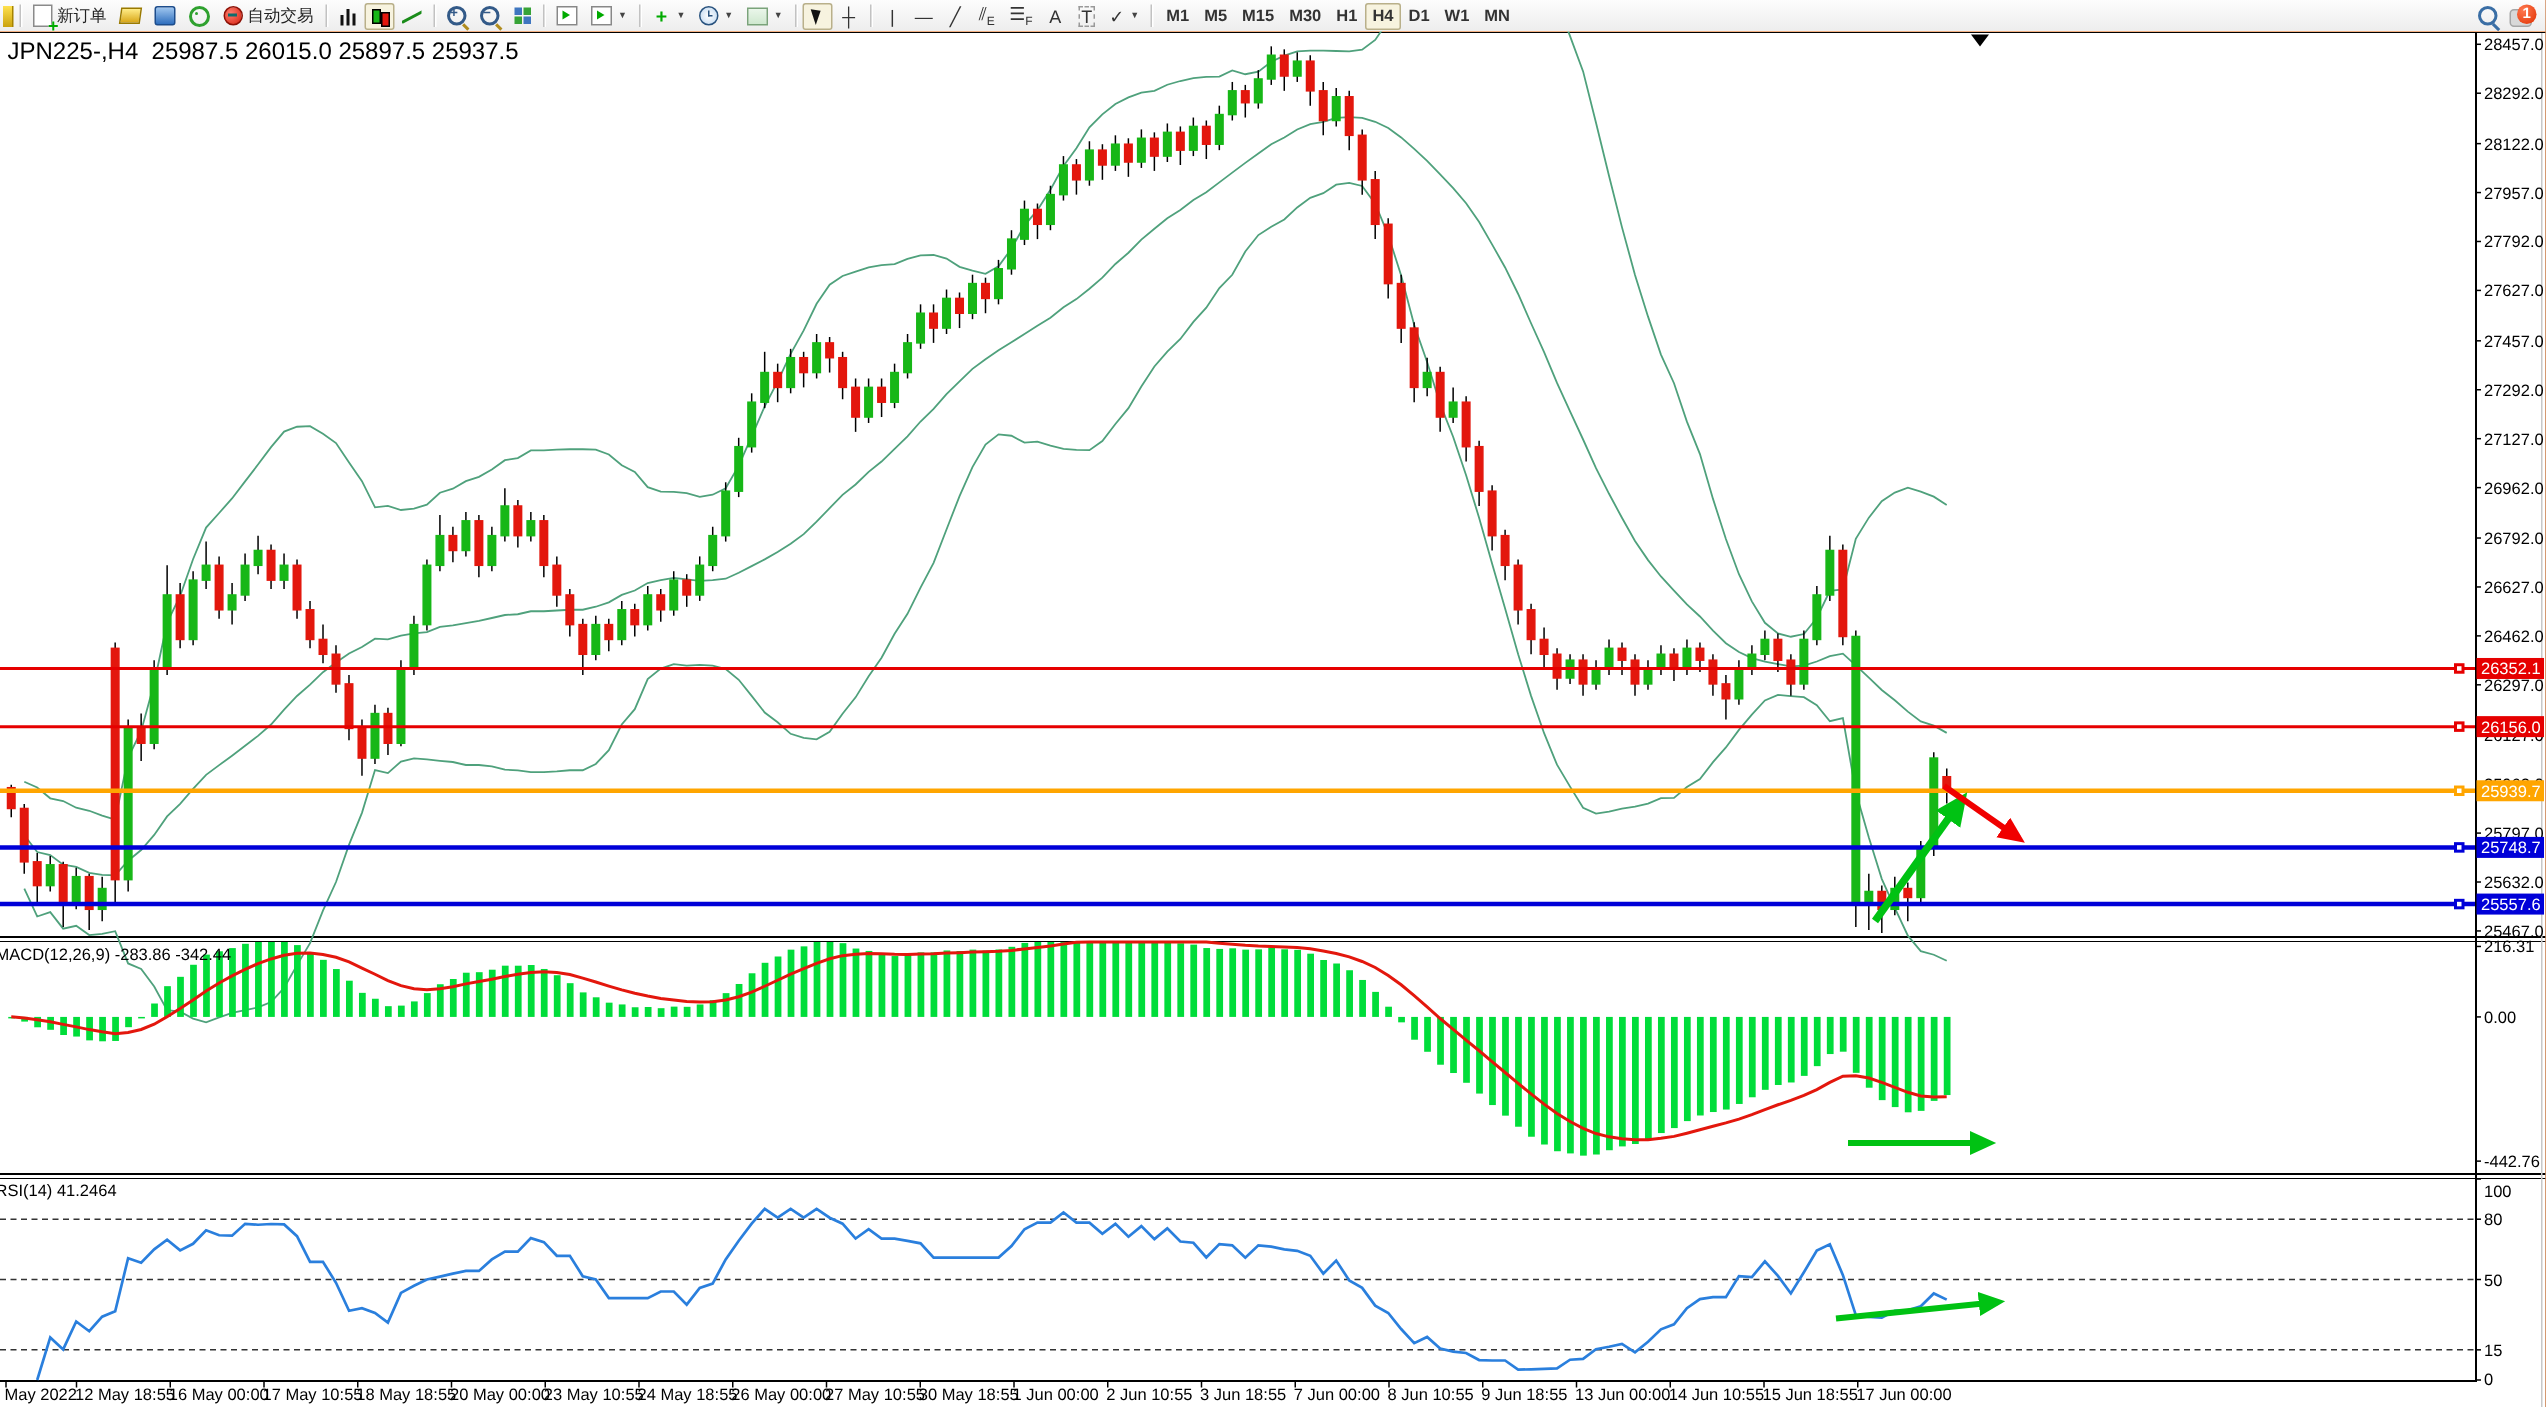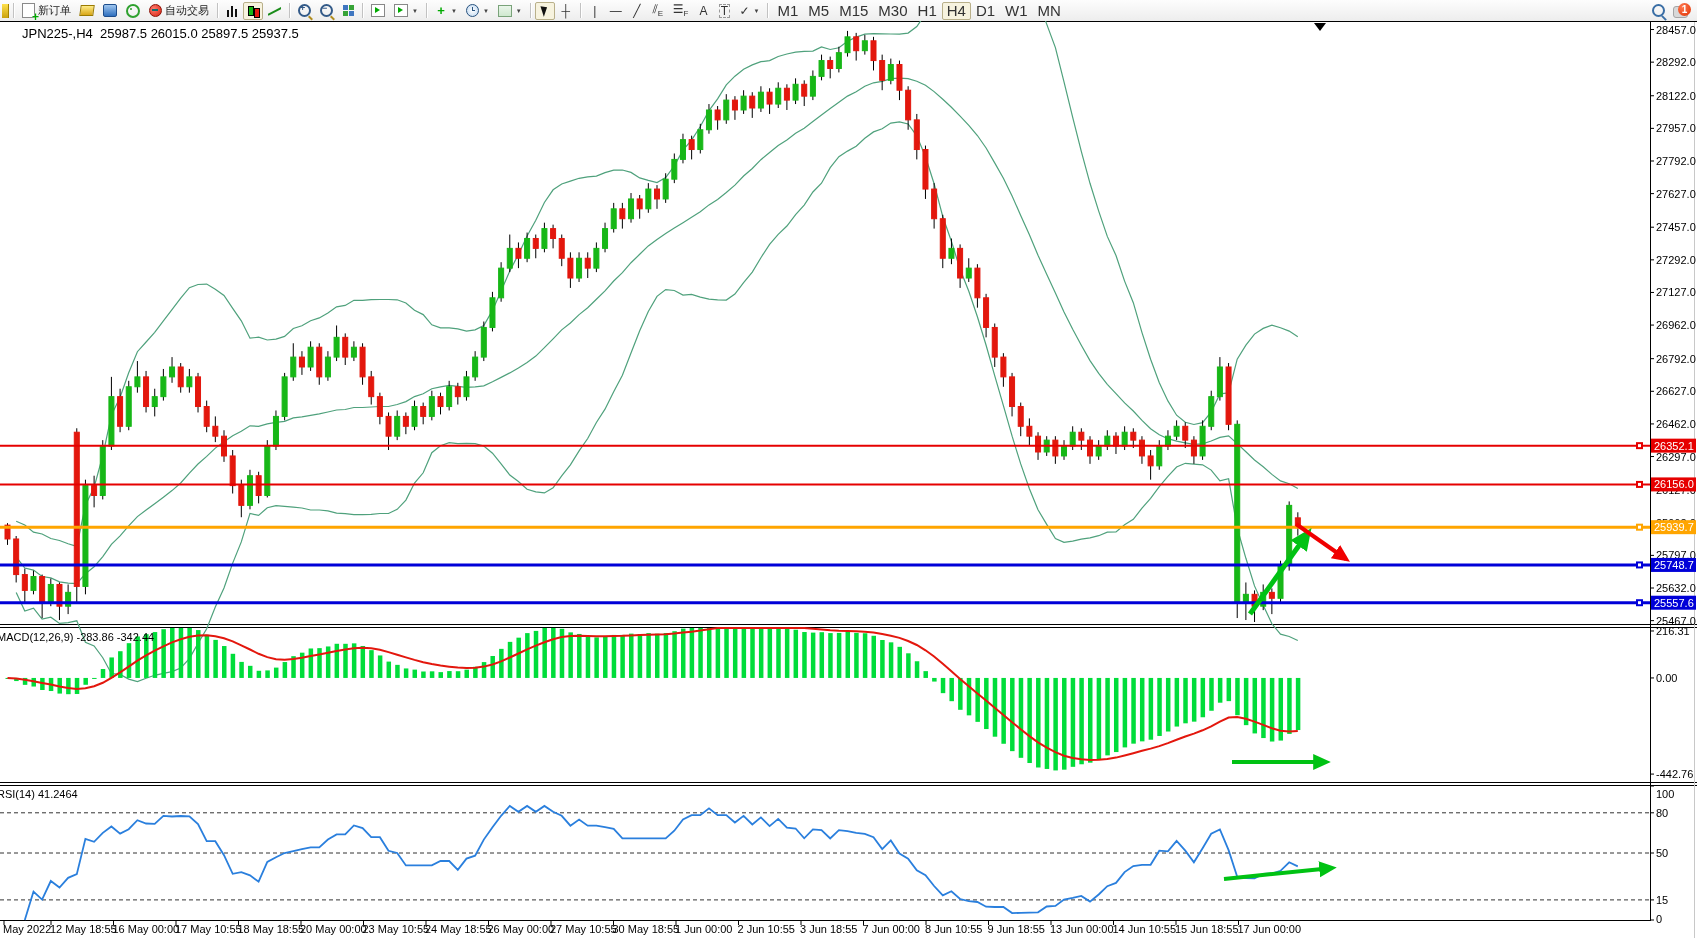--- a/index.html
+++ b/index.html
@@ -44,21 +44,21 @@
     border-top:3px solid transparent;border-bottom:3px solid transparent;}
   .ic-indplus{width:12px;height:12px;color:#0a0;font-weight:bold;font-size:13px;line-height:12px;text-align:center;}
   .ic-clock{width:11px;height:11px;border:1px solid #28527e;border-radius:50%;background:radial-gradient(#fff,#bcd6f0);}
   .ic-clock::after{content:"";position:absolute;left:5px;top:2px;width:1px;height:4px;background:#28527e;}
   .ic-clock::before{content:"";position:absolute;left:5px;top:5px;width:3px;height:1px;background:#28527e;}
   .ic-tpl{width:12px;height:10px;background:linear-gradient(#eaf6ea,#cfe8cf);border:1px solid #7aa37a;}
   .ic-cursor{width:0;height:0;border-left:6px solid #111;border-top:3px solid transparent;
     border-bottom:8px solid transparent;transform:rotate(-18deg);}
   .glyph{font-size:12px;color:#333;line-height:1;}
   .glyph small{font-size:8px;vertical-align:sub;}
-  .tf{font-size:15px;color:#333;padding:0 4px;}
+  .tf{font-size:11px;color:#333;padding:0 4px;font-weight:bold;}
   .ic-search{width:9px;height:9px;border:2px solid #3a6ea5;border-radius:50%;}
   .ic-search::after{content:"";position:absolute;right:-4px;bottom:-4px;width:6px;height:2px;background:#3a6ea5;transform:rotate(45deg);}
   .bubble{position:relative;width:18px;height:15px;}
   .bubble .bb{position:absolute;left:0;top:3px;width:13px;height:10px;background:#d8d8d8;border:1px solid #a5a5a5;border-radius:3px;}
   .bubble .badge{position:absolute;right:0;top:0;width:13px;height:13px;border-radius:50%;
     background:radial-gradient(circle at 35% 30%,#ff7a52,#e03000);color:#fff;font-size:10px;
     font-weight:bold;text-align:center;line-height:13px;}
   
   .ov{position:absolute;z-index:20;font-size:11px;color:#000;white-space:pre;}
   svg text{font-family:"Liberation Sans",sans-serif;}
@@ -804,16 +804,16 @@
       <text x="1175" y="933" font-size="11" fill="#000">15 Jun 18:55</text>
       <line x1="1238.5" y1="921" x2="1238.5" y2="925" stroke="#000"></line>
       <text x="1237.5" y="933" font-size="11" fill="#000">17 Jun 00:00</text>
       <line x1="1250" y1="614" x2="1308" y2="533" stroke="#00c213" stroke-width="5" marker-end="url(#ahg)"></line>
       <line x1="1296" y1="524" x2="1346" y2="559" stroke="#f00000" stroke-width="4" marker-end="url(#ahr)"></line>
       <path d="M1314,23 L1326,23 L1320,31 Z" fill="#000000"></path>
       <line x1="1232" y1="762" x2="1326" y2="762" stroke="#00c213" stroke-width="4" marker-end="url(#ahg)"></line>
       <line x1="1224" y1="879" x2="1332" y2="868" stroke="#00c213" stroke-width="4" marker-end="url(#ahg)"></line>
     </svg>
 
-  <div class="ov" style="left:22px;top:26px;font-size:13px">JPN225-,H4  25987.5 26015.0 25897.5 25937.5</div>
+  <div class="ov" style="left:5px;top:26px;font-size:16px">JPN225-,H4  25987.5 26015.0 25897.5 25937.5</div>
   <div class="ov" style="left:-3px;top:631px">MACD(12,26,9) -283.86 -342.44</div>
   <div class="ov" style="left:-3px;top:788px">RSI(14) 41.2464</div>
 </div>
 
 </body></html>

